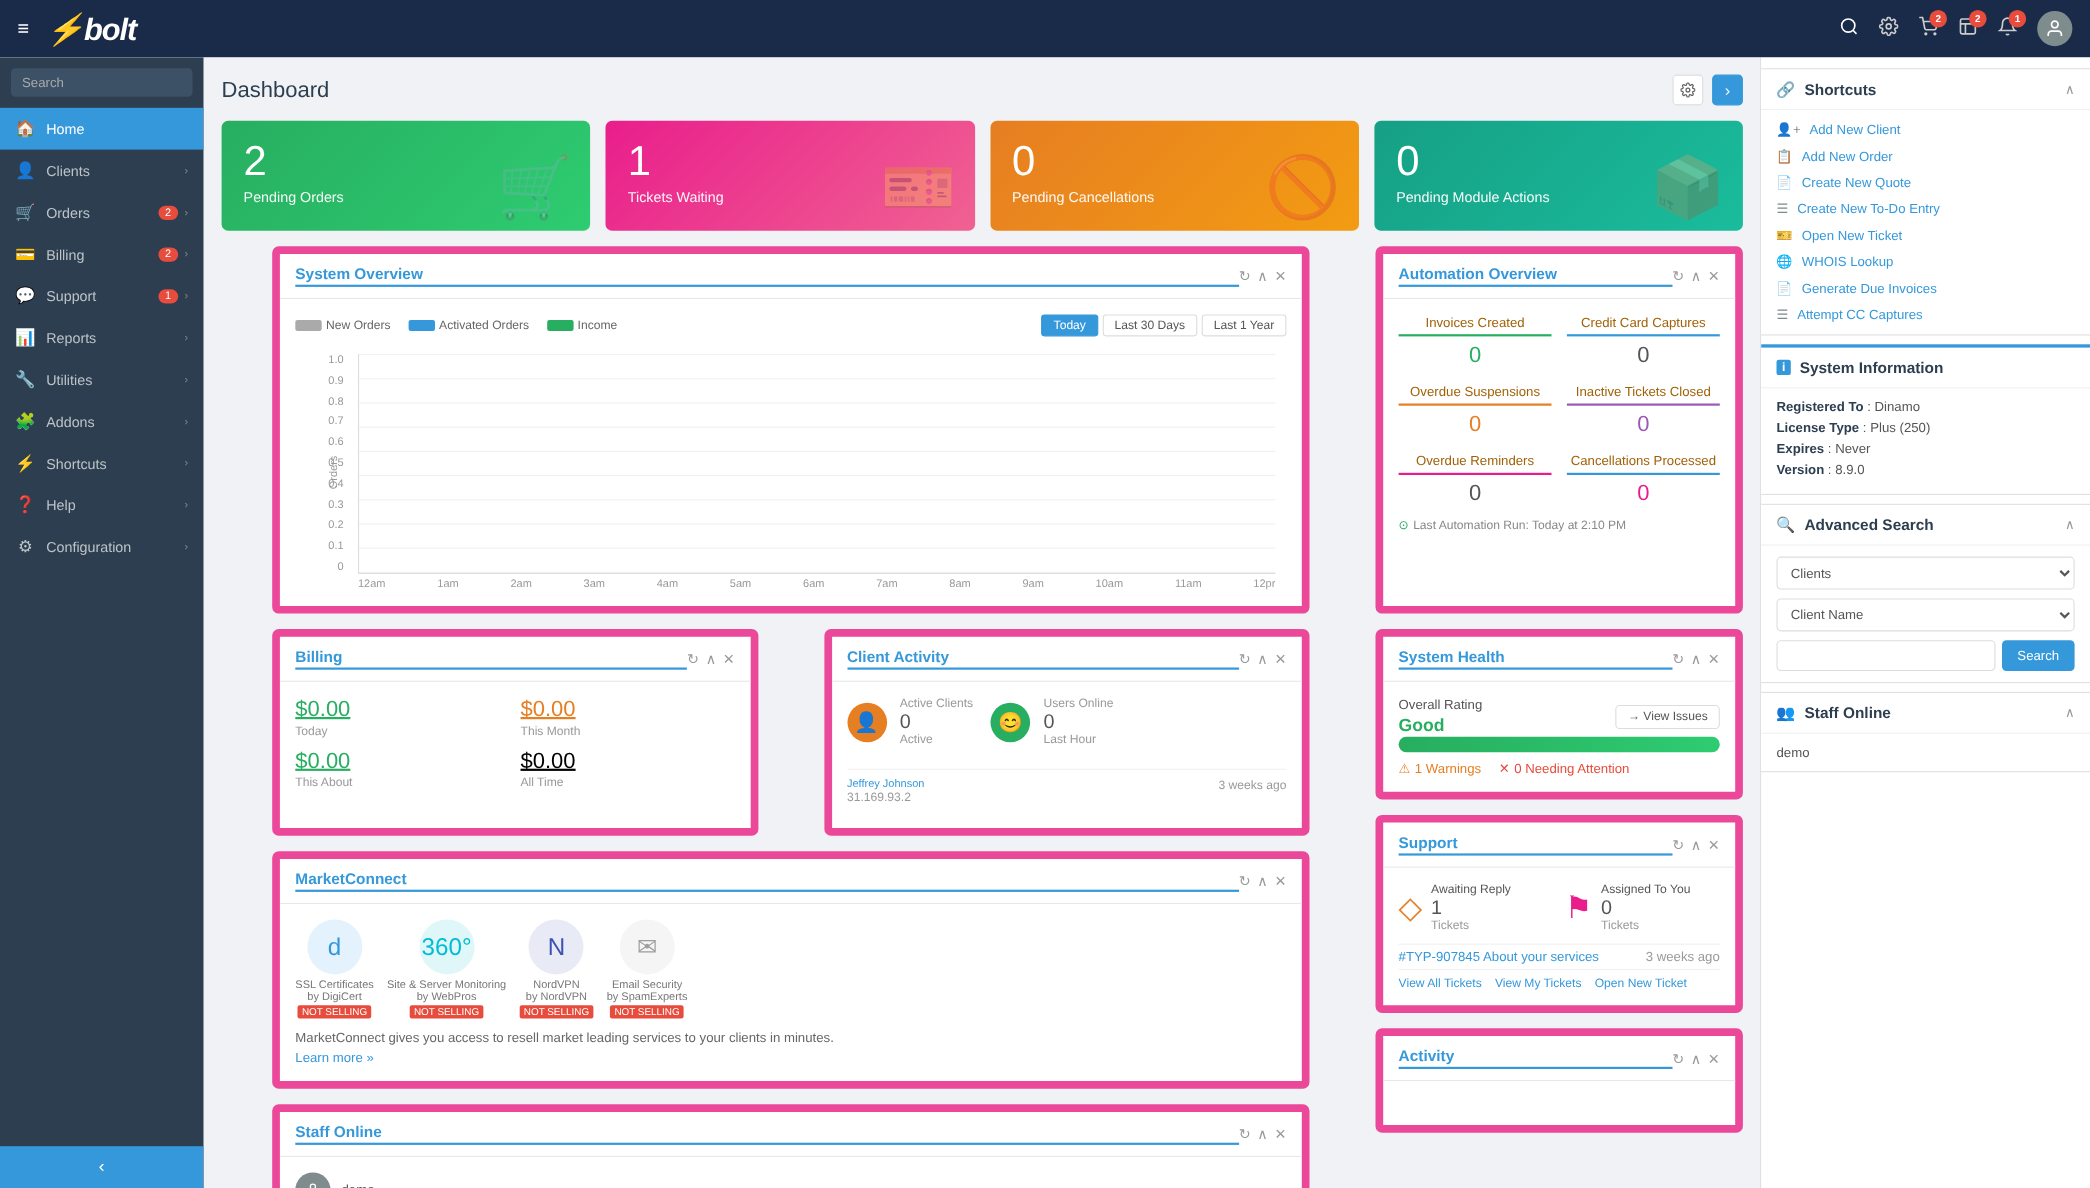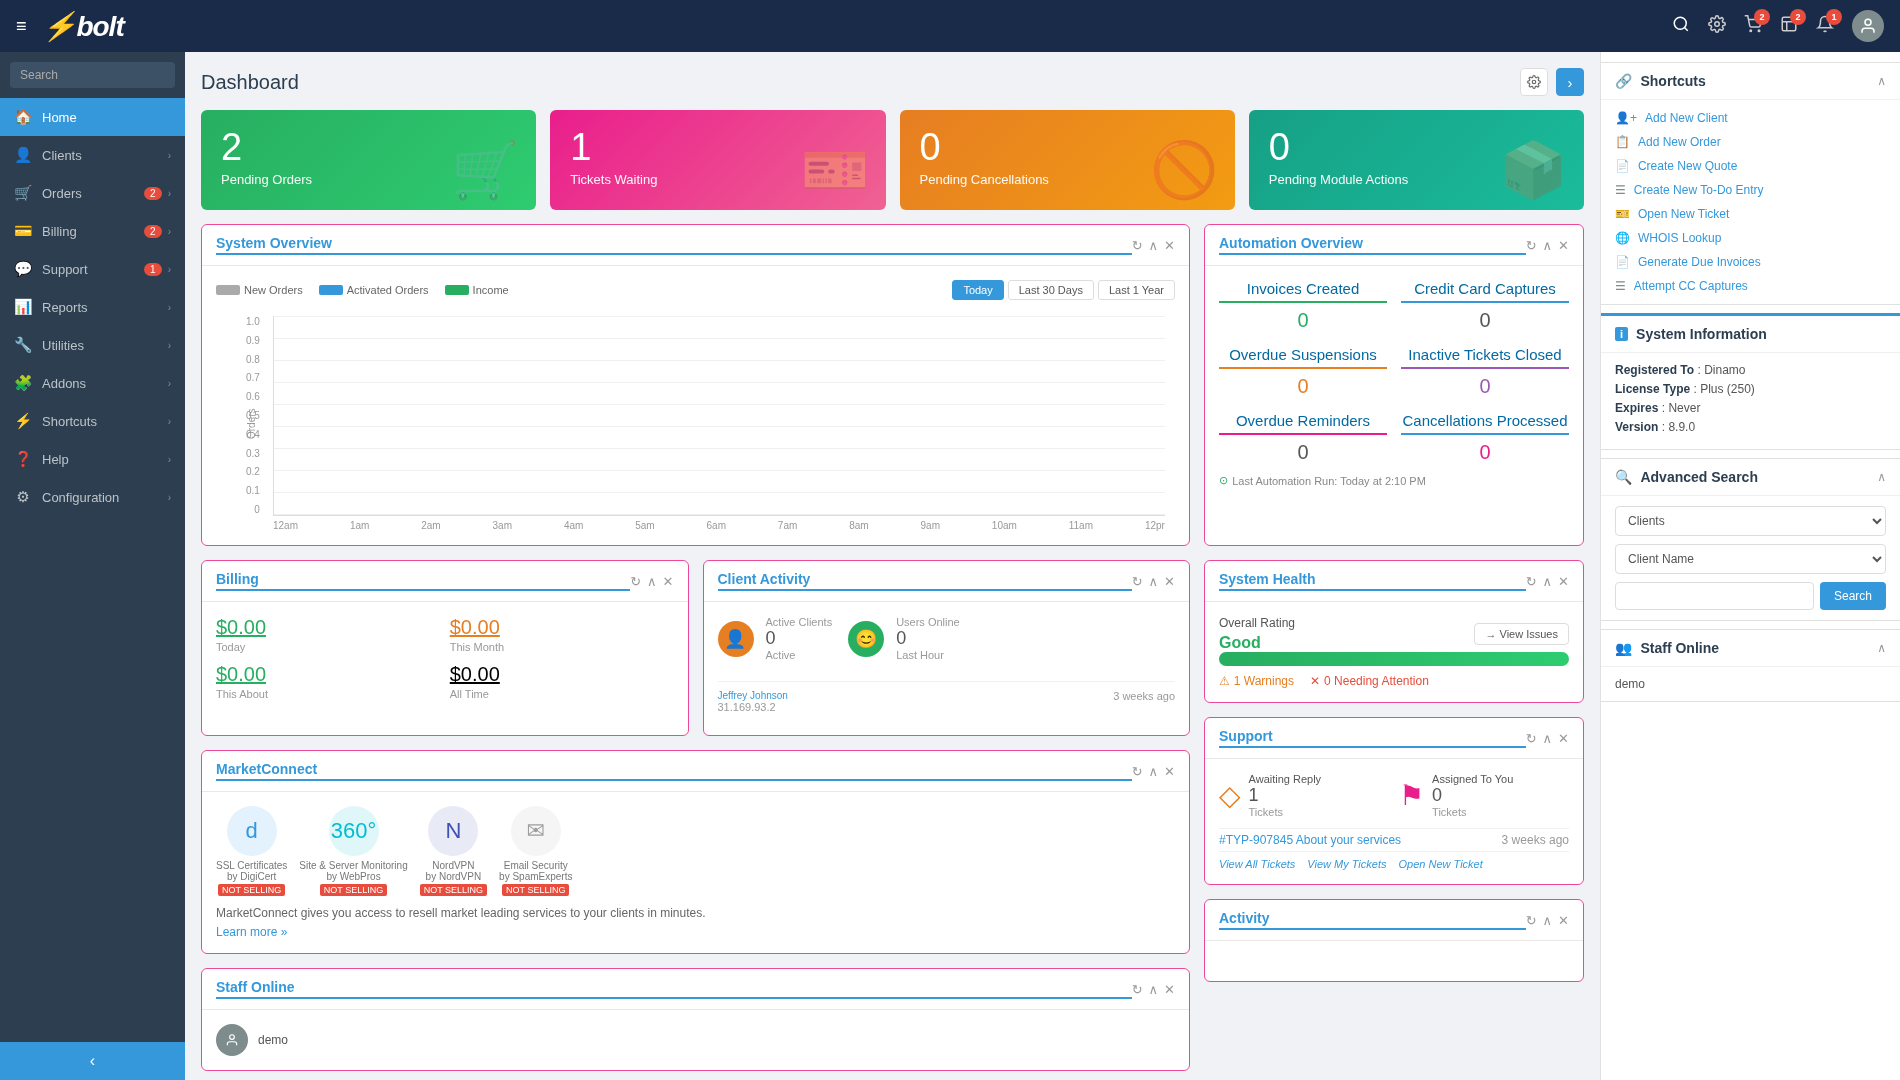--- a/index.html
+++ b/index.html
@@ -150,21 +150,22 @@
       opacity: 0.3;
     }
 
     
     .two-col { display: grid; grid-template-columns: 1fr 380px; gap: 14px; margin-bottom: 14px; }
 
     
     .panel {
       background: white;
       border-radius: 6px;
-      border: 1px solid #ec4899;
+      border: 7px solid #ec4899;
+      margin-left: 46px;
     }
     .panel-header {
       display: flex;
       align-items: center;
       padding: 10px 14px;
       border-bottom: 1px solid #e8e8e8;
     }
     .panel-title {
       font-size: 14px;
       color: #3498db;
@@ -309,21 +310,21 @@
       cursor: pointer;
     }
 
     
     .staff-body { padding: 10px 14px; }
     .staff-name { font-size: 12px; color: #555; }
 
     
     .automation-grid { display: grid; grid-template-columns: 1fr 1fr; gap: 14px; }
     .auto-item { text-align: center; }
-    .auto-item-label { font-size: 15px; color: #0369a1; border-bottom: 2px solid; padding-bottom: 4px; margin-bottom: 6px; text-align: center; }
+    .auto-item-label { font-size: 12px; color: #a16207; border-bottom: 2px solid; padding-bottom: 4px; margin-bottom: 6px; text-align: center; }
     .auto-item-label.green-border { border-color: #27ae60; }
     .auto-item-label.blue-border { border-color: #3498db; }
     .auto-item-label.orange-border { border-color: #e67e22; }
     .auto-item-label.purple-border { border-color: #9b59b6; }
     .auto-item-label.pink-border { border-color: #e91e8c; }
     .auto-value { font-size: 20px; color: #555; }
     .auto-value.green-text { color: #27ae60; }
     .auto-value.orange-text { color: #e67e22; }
     .auto-value.purple-text { color: #9b59b6; }
     .auto-value.pink-text { color: #e91e8c; }
@@ -345,21 +346,21 @@
     }
 
     
     .support-grid { display: grid; grid-template-columns: 1fr 1fr; gap: 10px; margin-bottom: 10px; }
     .support-item { display: flex; align-items: center; gap: 8px; }
     .support-icon { font-size: 28px; }
     .support-count { font-size: 18px; color: #555; font-weight: 500; }
     .support-label { font-size: 11px; color: #999; }
     .support-ticket { font-size: 12px; color: #3498db; cursor: pointer; display: flex; justify-content: space-between; align-items: center; padding: 4px 0; border-top: 1px solid #f0f0f0; }
     .support-ticket-time { color: #999; }
-    .support-links { display: flex; gap: 12px; padding-top: 6px; border-top: 1px solid #f0f0f0; font-style: italic; }
+    .support-links { display: flex; gap: 12px; padding-top: 6px; border-top: 1px solid #f0f0f0; }
     .support-link { color: #3498db; font-size: 11px; cursor: pointer; }
 
     
     .market-header { display: flex; justify-content: space-between; align-items: center; margin-bottom: 10px; }
     .market-title { font-size: 14px; font-weight: 600; color: #2c3e50; }
     .manage-btn { padding: 4px 12px; border: 1px solid #ddd; background: white; border-radius: 4px; font-size: 12px; cursor: pointer; color: #555; }
     .market-products { display: flex; gap: 12px; margin-bottom: 10px; }
     .market-product { text-align: center; font-size: 10px; color: #777; }
     .market-product-icon { width: 50px; height: 50px; border-radius: 50%; display: flex; align-items: center; justify-content: center; margin: 0 auto 4px; font-size: 22px; }
     .market-product-icon.blue-bg { background: #e3f2fd; color: #3498db; }

